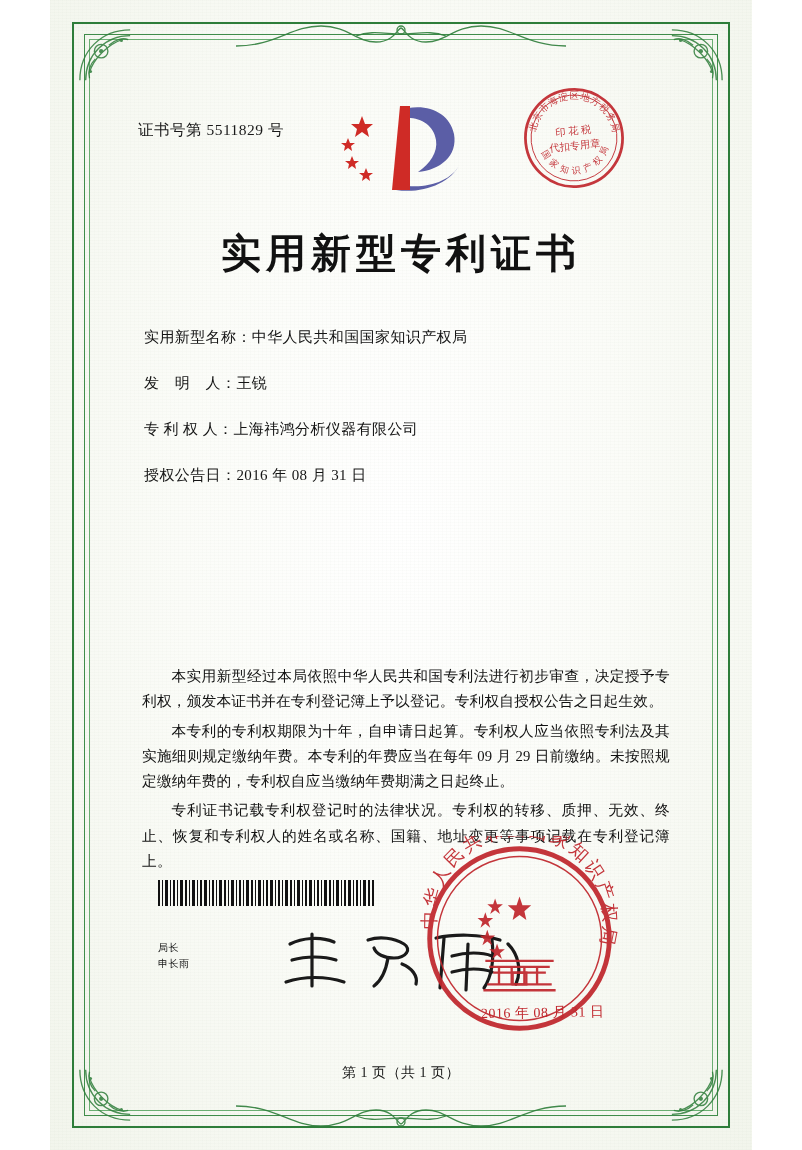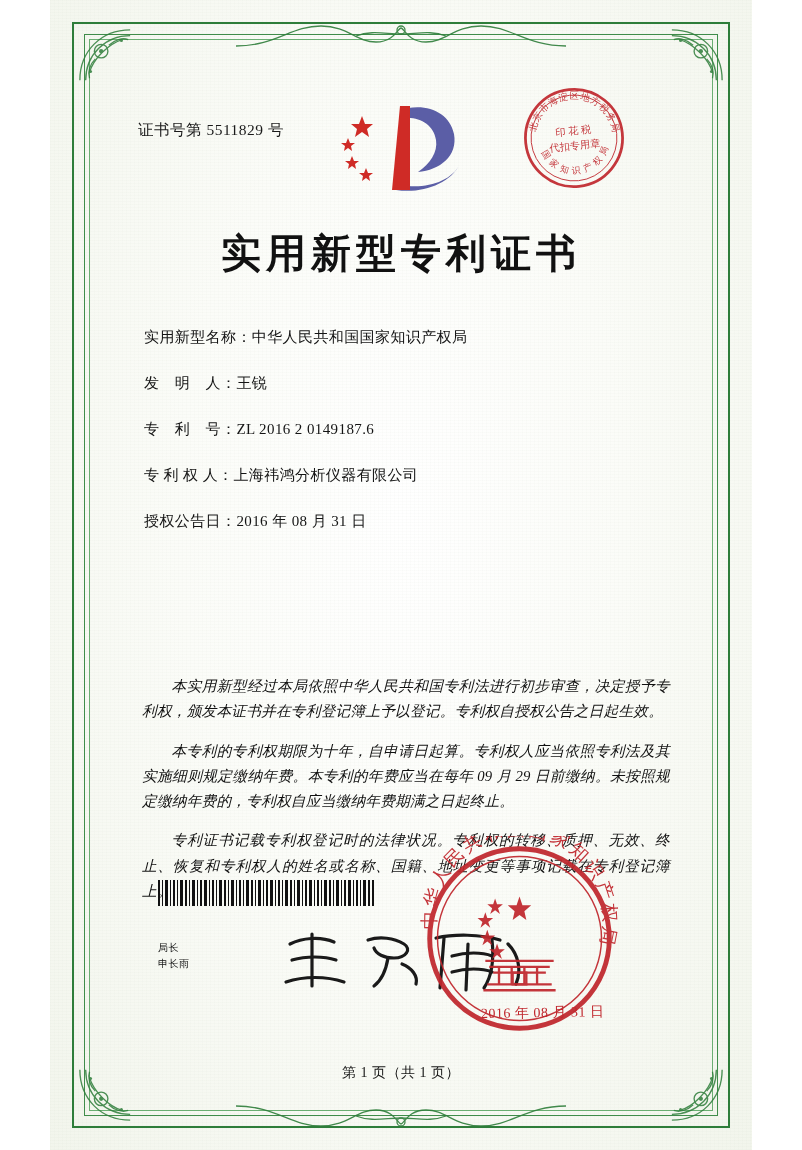--- a/index.html
+++ b/index.html
@@ -150,21 +150,21 @@
     position: absolute;
     left: 36px;
     right: 26px;
     top: 604px;
     font-size: 14.7px;
     line-height: 1.72;
     color: #111;
     text-align: justify;
     letter-spacing: 0.2px;
   }
-  .body-text p { margin: 14px 0 2px 0; text-indent: 2em; font-style: italic; }
+  .body-text p { margin: 4px 0 2px 0; text-indent: 2em; }
 
   
   .barcode {
     position: absolute;
     left: 52px;
     top: 824px;
     width: 218px;
     height: 26px;
   }
   .barcode svg { width: 100%; height: 100%; display:block; }
@@ -370,23 +370,20 @@
     </div>
 
     <div class="title">实用新型专利证书</div>
 
     <div class="fields">
       <div class="field">
         <span class="lab">实用新型名称：</span><span class="val">中华人民共和国国家知识产权局</span>
       </div>
       <div class="field">
         <span class="lab">发　明　人：</span><span class="val">王锐</span>
-      </div>
-      <div class="field">
-        <span class="lab">专　利　号：</span><span class="val">ZL 2016 2 0149187.6</span>
       </div>
       <div class="field">
         <span class="lab">专 利 权 人：</span><span class="val">上海祎鸿分析仪器有限公司</span>
       </div>
       <div class="field">
         <span class="lab">授权公告日：</span><span class="val">2016 年 08 月 31 日</span>
       </div>
     </div>
 
     <div class="body-text">

